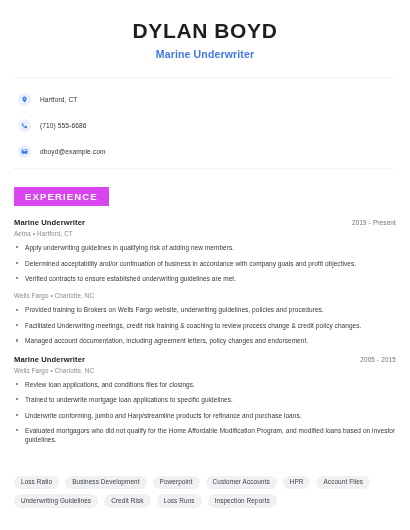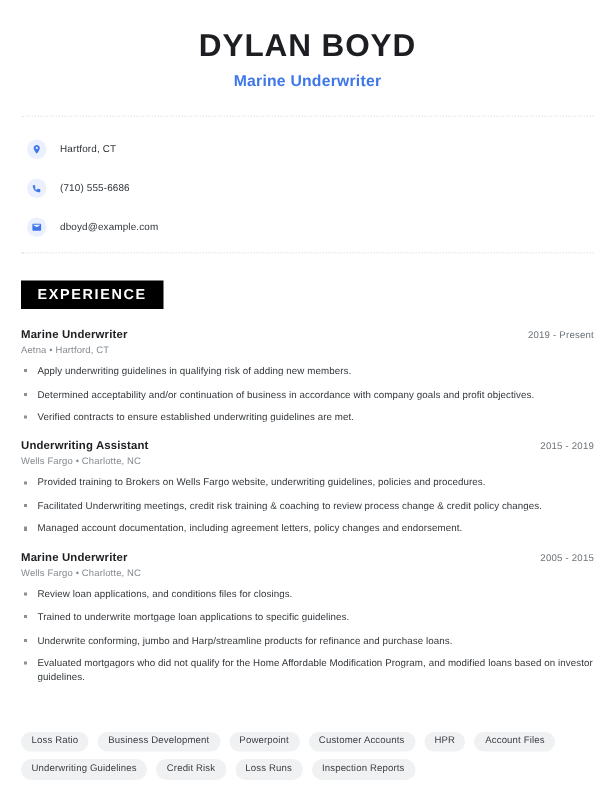--- a/index.html
+++ b/index.html
@@ -40,21 +40,21 @@
   }
   .ci svg { display:block; }
   .contact-text {
     margin-left:9px;
     font-size:6.6px; color:#2f3337; letter-spacing:0.1px;
   }
 
   
   .sec-title {
     display:inline-block;
-    background:#000000; color:#fff;
+    background:#d946ef; color:#fff;
     font-size:9.6px; font-weight:bold; letter-spacing:1.1px;
     padding:4px 11px 4px 11px;
     margin-left:14px;
   }
   .sec-wrap-exp { padding-top:17px; }
   .sec-wrap-skills { padding-top:20px; }
 
   
   .jobs { padding:12px 14px 0 14px; }
   .job + .job { margin-top:9px; }
@@ -151,24 +151,20 @@
         </div>
         <div class="job-meta">Aetna • Hartford, CT</div>
         <ul class="bullets">
           <li>Apply underwriting guidelines in qualifying risk of adding new members.</li>
           <li>Determined acceptability and/or continuation of business in accordance with company goals and profit objectives.</li>
           <li>Verified contracts to ensure established underwriting guidelines are met.</li>
         </ul>
       </div>
 
       <div class="job">
-        <div class="job-head">
-          <span class="job-title">Underwriting Assistant</span>
-          <span class="job-date">2015 - 2019</span>
-        </div>
         <div class="job-meta">Wells Fargo • Charlotte, NC</div>
         <ul class="bullets">
           <li>Provided training to Brokers on Wells Fargo website, underwriting guidelines, policies and procedures.</li>
           <li>Facilitated Underwriting meetings, credit risk training &amp; coaching to review process change &amp; credit policy changes.</li>
           <li>Managed account documentation, including agreement letters, policy changes and endorsement.</li>
         </ul>
       </div>
 
       <div class="job">
         <div class="job-head">

